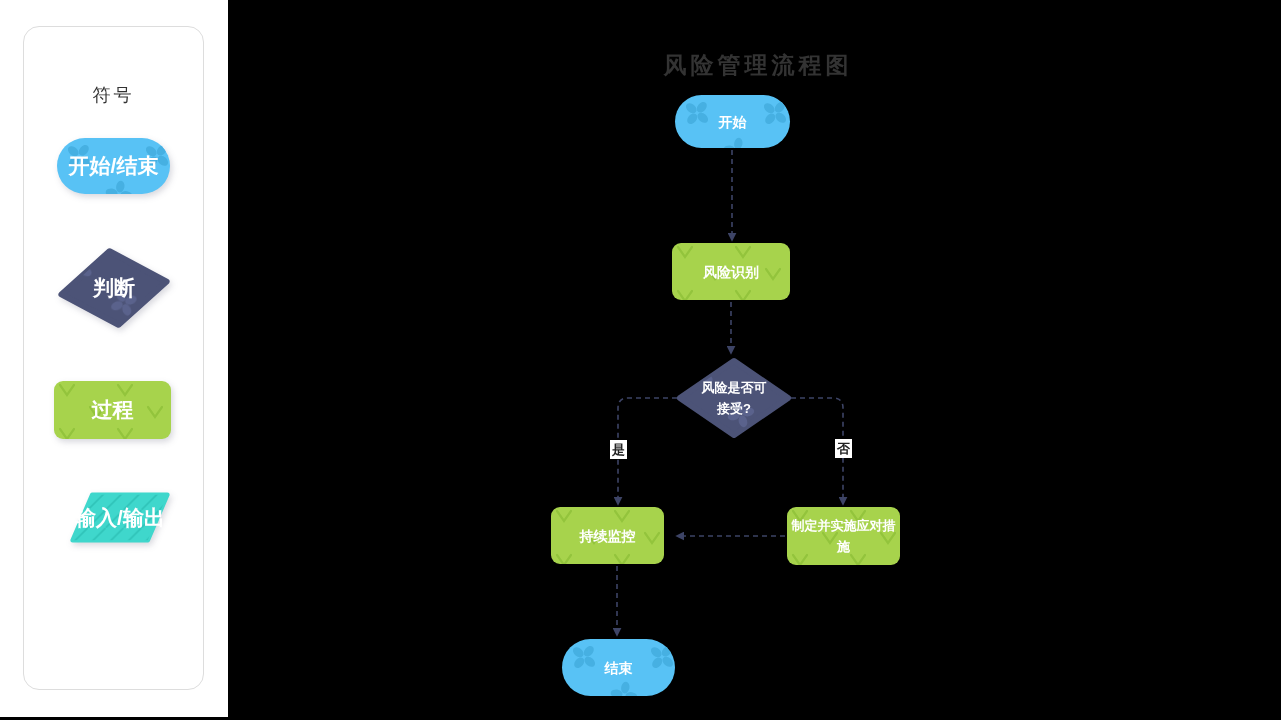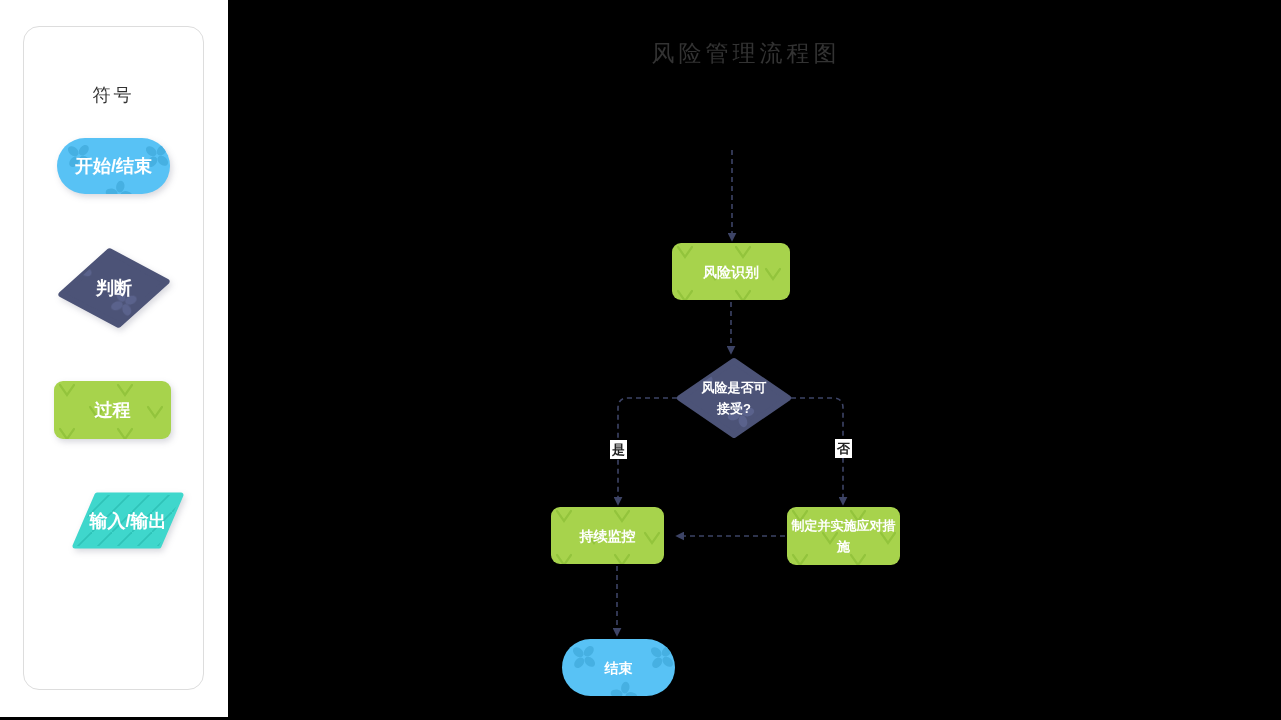--- a/index.html
+++ b/index.html
@@ -17,28 +17,28 @@
   .palette-title{
     position:absolute;top:56px;left:0;right:0;margin:0;text-align:center;
     font-size:18px;font-weight:normal;color:#333;letter-spacing:3px;
   }
   .palette-item{position:absolute;}
   .shape-svg{position:absolute;left:0;top:0;width:100%;height:100%;overflow:visible;}
   .soft-shadow{filter:drop-shadow(2px 3px 3px rgba(40,40,70,.18));}
   .shape-label{
     position:absolute;left:0;top:0;right:0;bottom:0;
     display:flex;align-items:center;justify-content:center;
-    color:#fff;font-weight:bold;font-size:18px;text-align:center;line-height:20px;
+    color:#fff;font-weight:bold;font-size:21px;text-align:center;line-height:20px;
     pointer-events:none;
   }
   
   .canvas{position:absolute;left:228px;top:0;width:1053px;height:720px;background:#000;}
   .diagram-title{
-    position:absolute;left:418px;top:38px;width:200px;margin:0;
-    text-align:center;font-size:23px;font-weight:normal;color:#333333;letter-spacing:4px;
+    position:absolute;left:418px;top:38px;width:200px;margin:12px;
+    text-align:center;font-size:23px;font-weight:bold;color:#333333;letter-spacing:4px;
   }
   .edges-layer{position:absolute;left:0;top:0;width:1053px;height:720px;}
   .edge{stroke:#3d4466;stroke-width:1.6;fill:none;stroke-dasharray:5 4;}
   .flow-node{position:absolute;}
   .flow-node .shape-label{font-size:14px;}
   .node-label-sm{font-size:13px !important;line-height:21px !important;}
   .edge-label{
     position:absolute;background:#ffffff;color:#222222;
     font-size:13px;line-height:17px;padding:1px 2px;font-weight:bold;
   }
@@ -101,21 +101,21 @@
     <div class="palette-item" style="left:34px;top:221px;width:112px;height:80px">
       <svg class="shape-svg soft-shadow" viewBox="0 0 112 80">
         <g transform="rotate(-7 56 40)">
           <polygon points="56,3 109,40 56,77 3,40" fill="#4c5377" stroke="#4c5377" stroke-width="6" stroke-linejoin="round"></polygon>
           <polygon points="56,3 109,40 56,77 3,40" fill="url(#pat-clover-navy)"></polygon>
         </g>
       </svg>
       <span class="shape-label">判断</span>
     </div>
 
-    <div class="palette-item" style="left:48px;top:465px;width:112px;height:57px">
+    <div class="palette-item" style="left:40px;top:465px;width:112px;height:51px">
       <svg class="shape-svg soft-shadow" viewBox="0 0 112 57">
         <polygon points="25,3 109,3 87,54 3,54" fill="#3fd7cc" stroke="#3fd7cc" stroke-width="5" stroke-linejoin="round"></polygon>
         <polygon points="25,3 109,3 87,54 3,54" fill="url(#pat-diag-teal)"></polygon>
       </svg>
       <span class="shape-label">输入/输出</span>
     </div>
 
   </div>
 </aside>
 
@@ -124,20 +124,27 @@
 
   <svg class="edges-layer" viewBox="0 0 1053 720">
     <path class="edge" d="M504,150 L504,239" marker-end="url(#arrowhead)"></path>
     <path class="edge" d="M503,302 L503,352" marker-end="url(#arrowhead)"></path>
     <path class="edge" d="M449,398 L400,398 Q390,398 390,408 L390,503" marker-end="url(#arrowhead)"></path>
     <path class="edge" d="M563,398 L605,398 Q615,398 615,408 L615,503" marker-end="url(#arrowhead)"></path>
     <path class="edge" d="M557,536 L450,536" marker-end="url(#arrowhead)"></path>
     <path class="edge" d="M389,566 L389,634" marker-end="url(#arrowhead)"></path>
   </svg>
 
+  <div class="flow-node" style="left:447px;top:95px;width:115px;height:53px">
+    <svg class="shape-svg" viewBox="0 0 115 53">
+      <rect x="0" y="0" width="115" height="53" rx="26.5" fill="#58c2f5"></rect>
+      <rect x="0" y="0" width="115" height="53" rx="26.5" fill="url(#pat-clover-blue)"></rect>
+    </svg>
+    <span class="shape-label">开始</span>
+  </div>
 
   <div class="flow-node" style="left:444px;top:243px;width:118px;height:57px">
     <svg class="shape-svg" viewBox="0 0 118 57">
       <rect x="0" y="0" width="118" height="57" rx="9" fill="#a7d34c"></rect>
       <rect x="0" y="0" width="118" height="57" rx="9" fill="url(#pat-varrow-green)"></rect>
     </svg>
     <span class="shape-label">风险识别</span>
   </div>
 
   <div class="flow-node" style="left:449px;top:358px;width:114px;height:80px">

